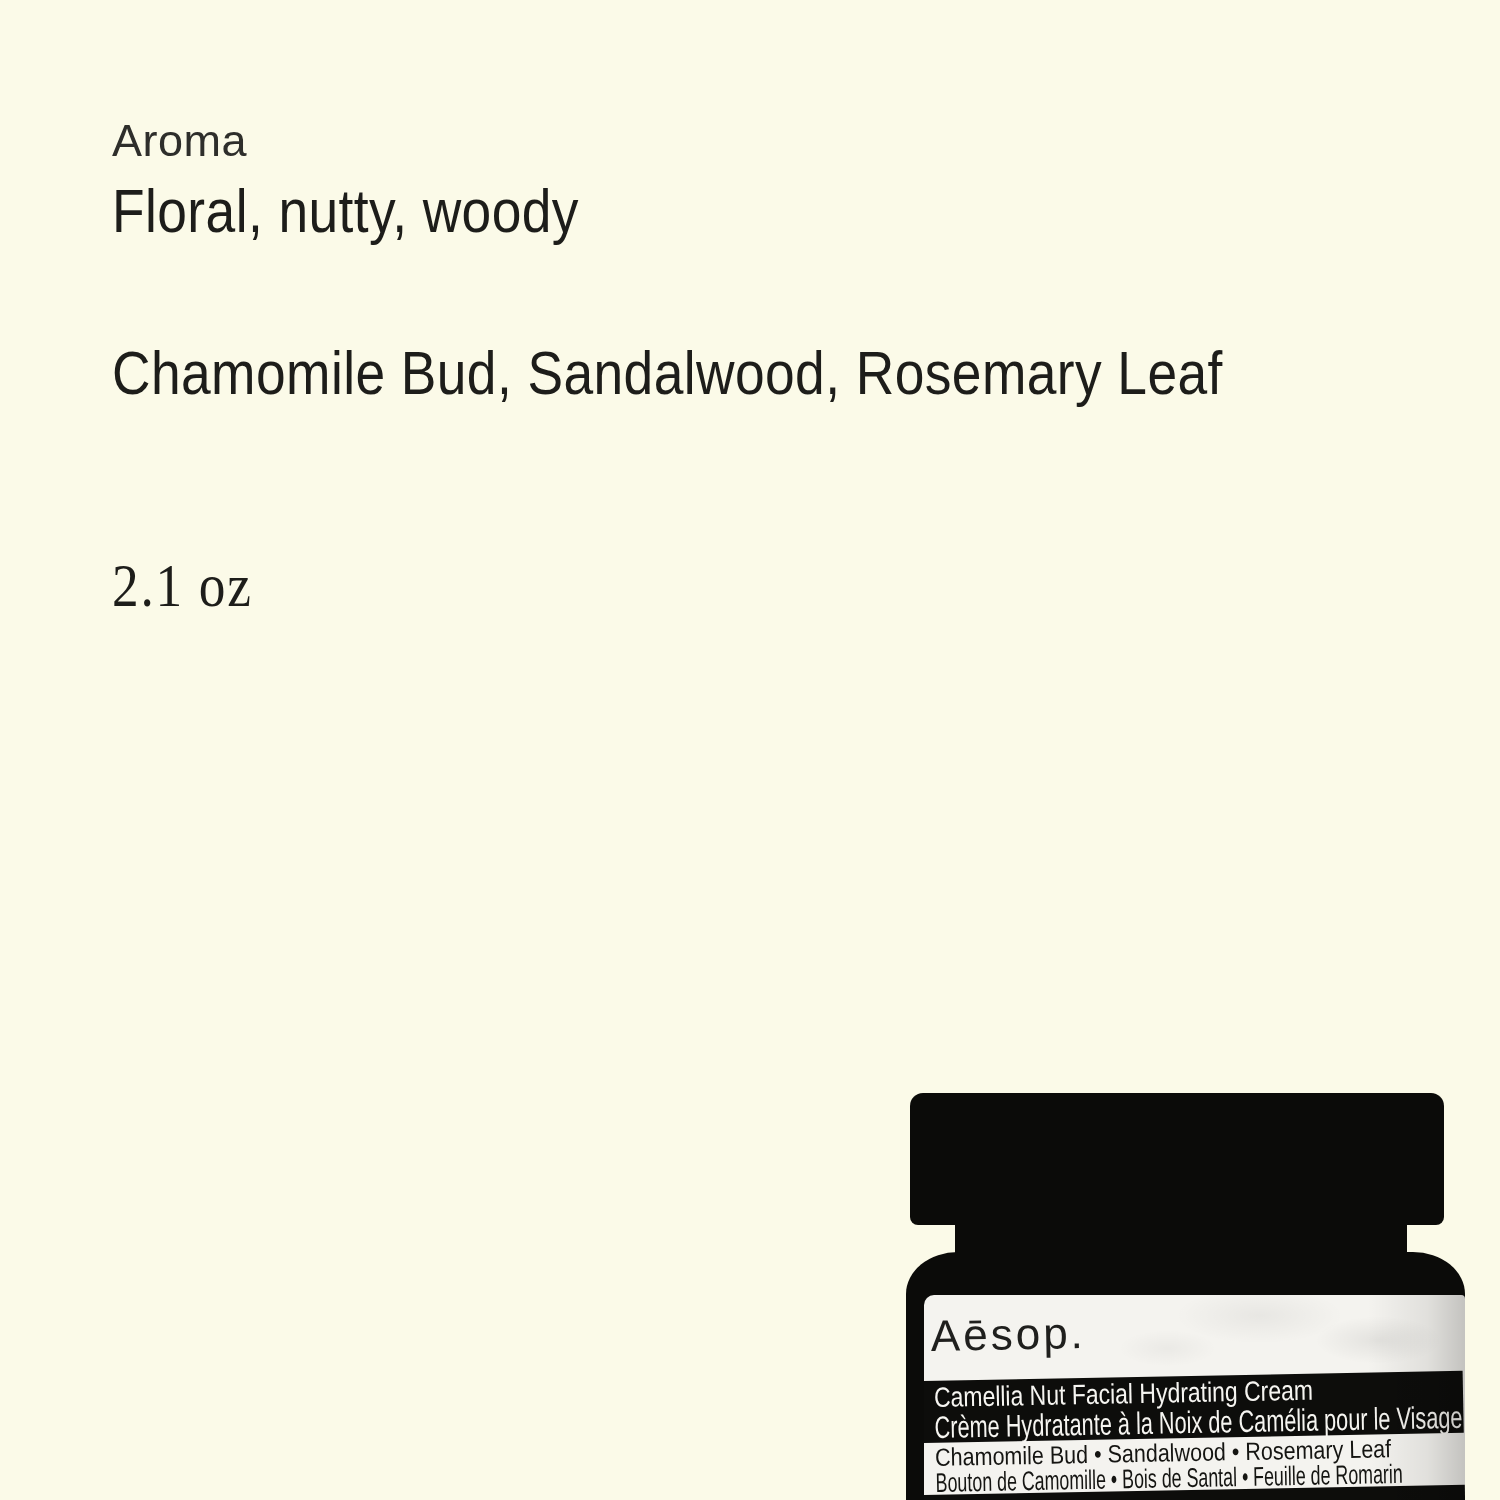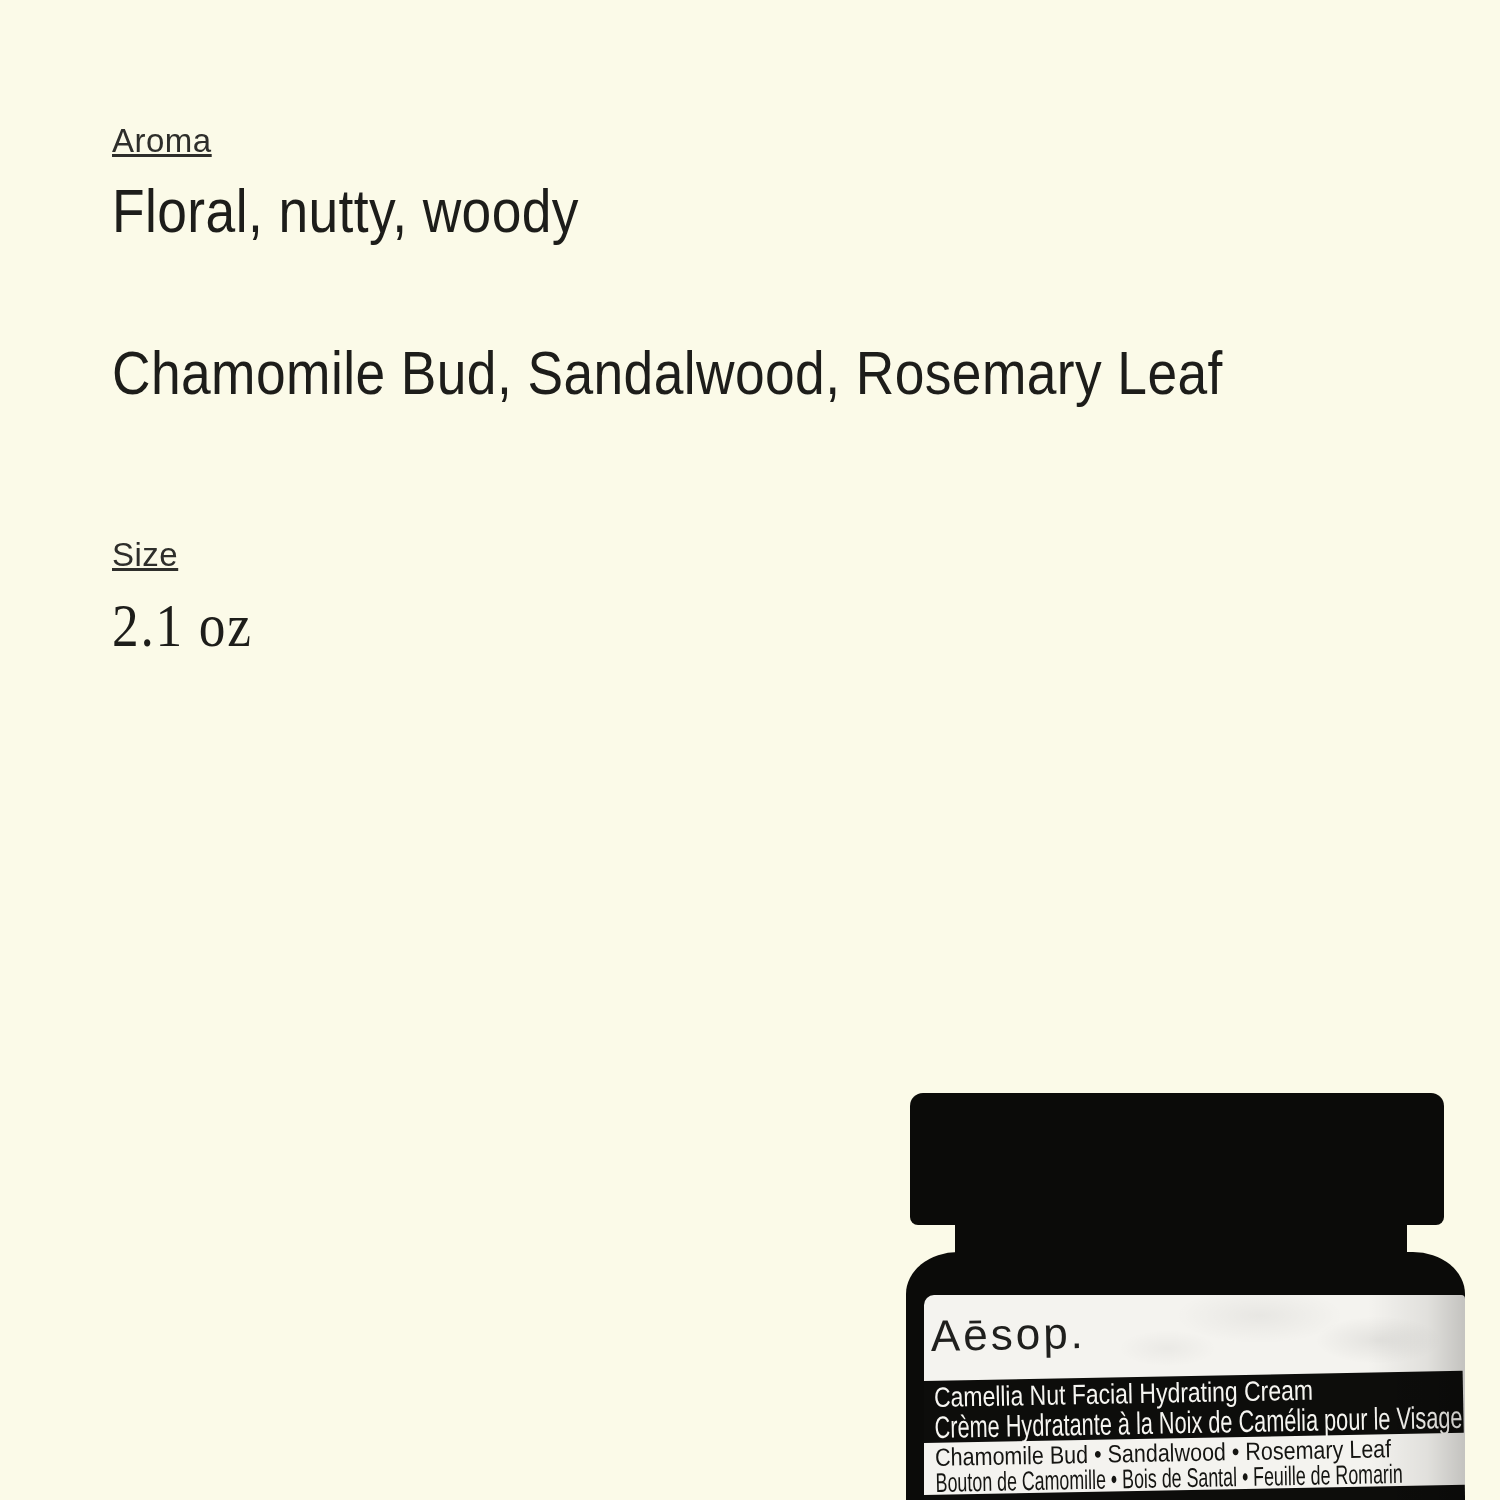--- a/index.html
+++ b/index.html
@@ -25,25 +25,24 @@
     overflow:hidden;
   }
 
   
   .specs{position:absolute;left:112px;top:0;width:1100px;}
   .spec{position:absolute;left:0;width:1100px;}
   .spec-1{top:121px;}
   .spec-2{top:323px;}
   .spec-3{top:535px;}
   .spec-label{
-    font-size:33px;
+    font-size:45px;
     line-height:40px;
     color:var(--text-label);
     letter-spacing:0.5px;
-    text-decoration:underline;
   }
   .spec-value{
     margin-top:13px;
     font-size:62px;
     line-height:74px;
     color:var(--text-strong);
     white-space:nowrap;
     transform:scaleX(0.86);
     transform-origin:left center;
     letter-spacing:0.5px;
@@ -143,21 +142,20 @@
 
   <section class="specs">
     <div class="spec spec-1">
       <div class="spec-label">Aroma</div>
       <div class="spec-value">Floral, nutty, woody</div>
     </div>
     <div class="spec spec-2">
       <div class="spec-value">Chamomile Bud, Sandalwood, Rosemary Leaf</div>
     </div>
     <div class="spec spec-3">
-      <div class="spec-label">Size</div>
       <div class="spec-value serif">2.1 oz</div>
     </div>
   </section>
 
   <figure class="jar">
     <div class="jar-cap"></div>
     <div class="jar-neck"></div>
     <div class="jar-body">
       <div class="jar-label">
         <div class="label-inner">

